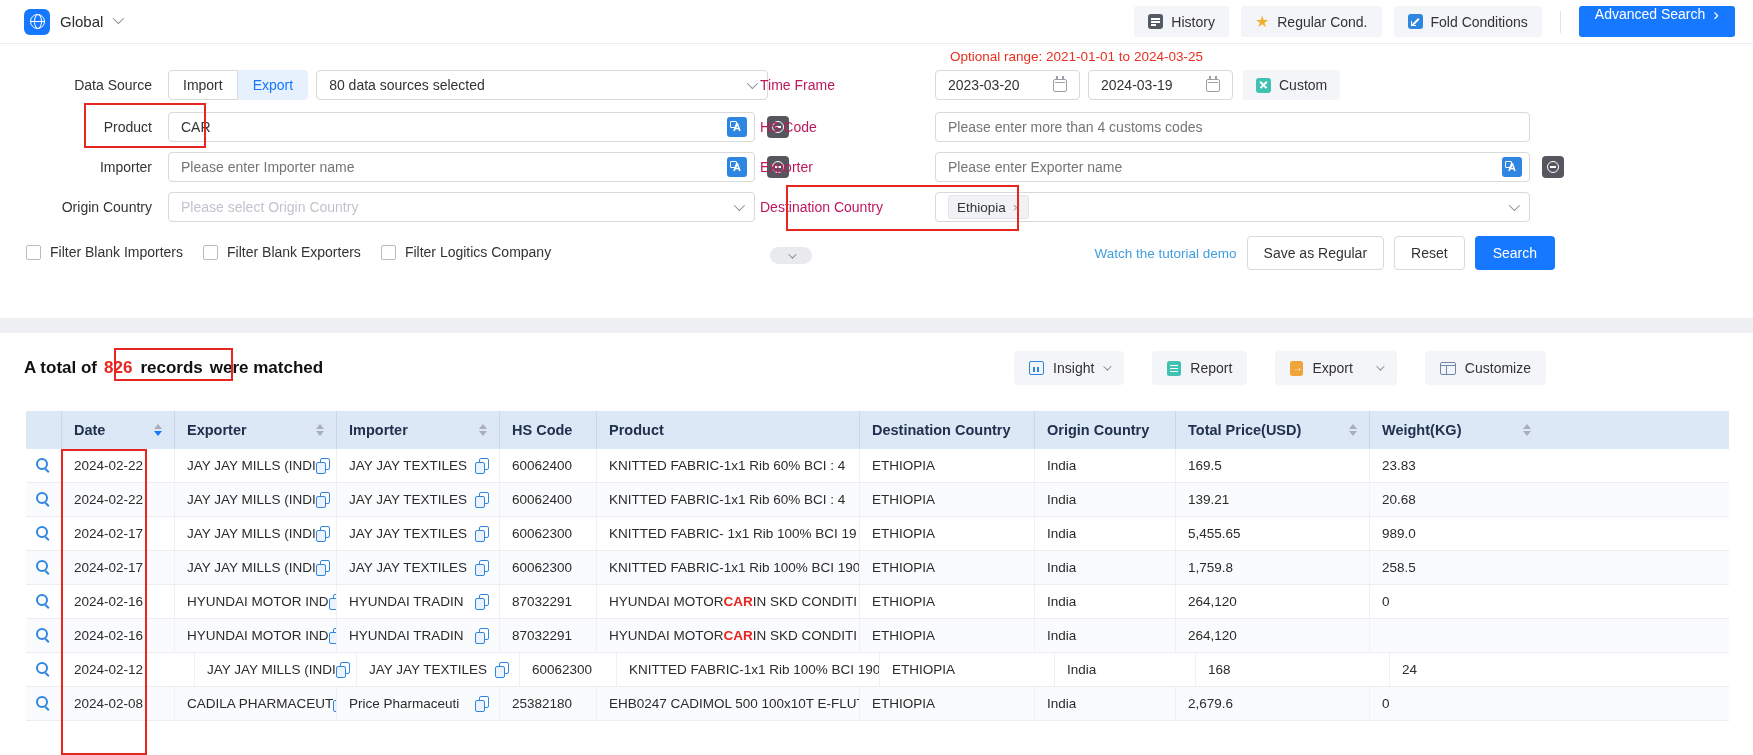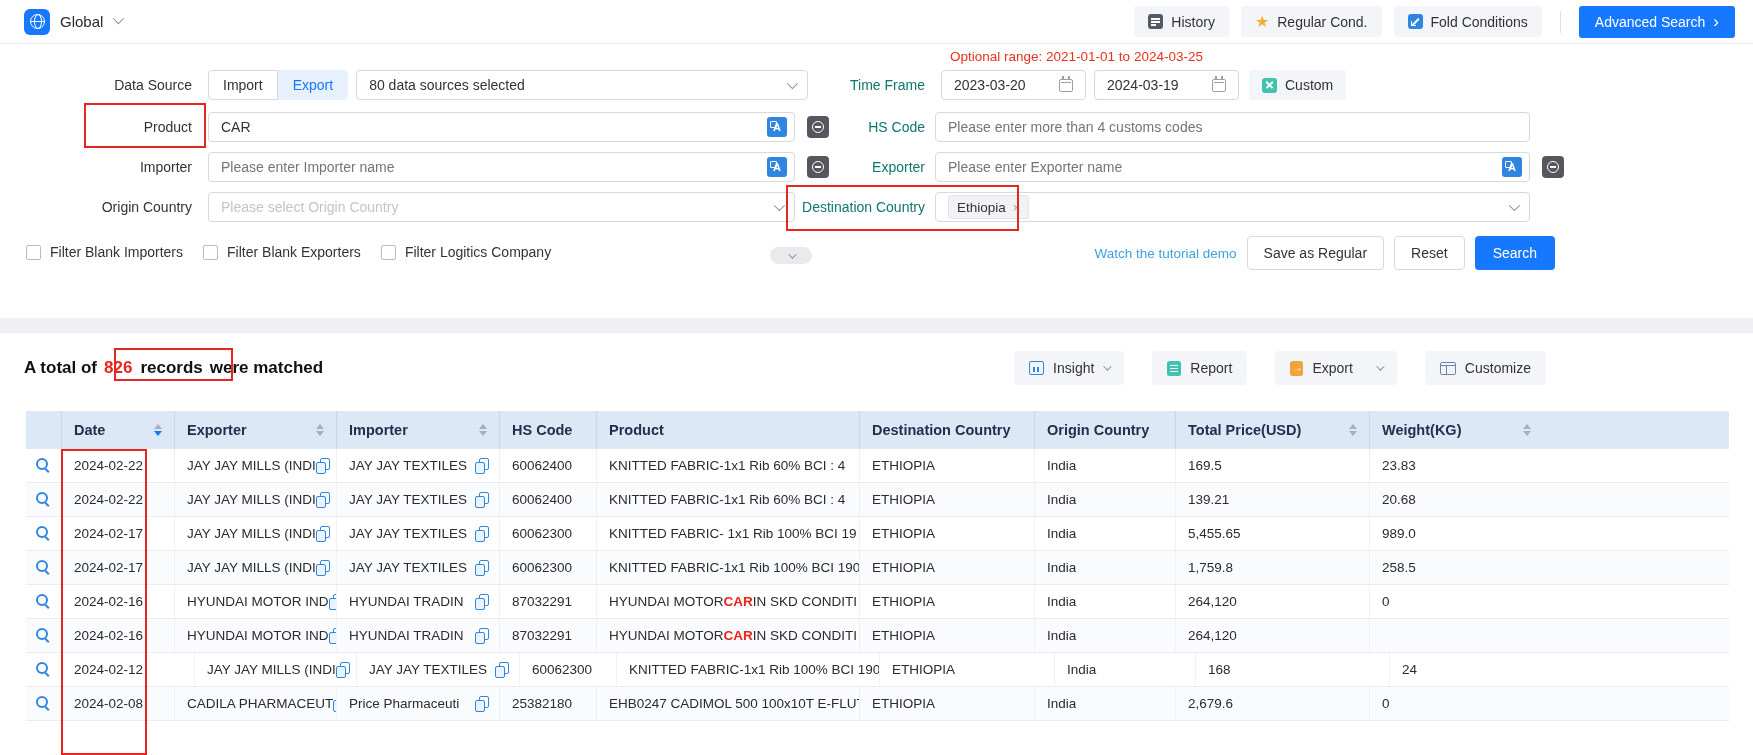--- a/index.html
+++ b/index.html
@@ -15,48 +15,48 @@
   .logo { width:26px; height:26px; background:#1677ff; border-radius:6px; display:flex; align-items:center; justify-content:center; }
   .globe { width:15px; height:15px; border:1.6px solid #fff; border-radius:50%; position:relative; }
   .globe::before { content:""; position:absolute; left:-1px; right:-1px; top:50%; height:1.4px; margin-top:-0.7px; background:#fff; }
   .globe::after { content:""; position:absolute; left:50%; top:-1px; bottom:-1px; width:6px; margin-left:-3px; border:1.2px solid #fff; border-radius:50%; }
   .region-name { margin-left:10px; font-size:15px; color:#2b2b2b; }
   .chev { display:inline-block; width:8px; height:8px; border-right:1.6px solid #8a8f98; border-bottom:1.6px solid #8a8f98; transform:rotate(45deg) translateY(-2px); }
   .region-chev { margin-left:10px; margin-top:-4px; }
   .topbar-right { margin-left:auto; display:flex; align-items:center; gap:12px; }
   .pill { height:31px; padding:0 14px; background:#f4f5f8; border-radius:3px; display:flex; align-items:center; gap:8px; color:#333; cursor:pointer; }
   .vdiv { width:1px; height:22px; background:#e2e2e6; margin:0 6px; }
-  .btn-primary { height:31px; padding:16px 16px; background:#1677ff; color:#fff; border-radius:3px; display:flex; align-items:center; gap:8px; cursor:pointer; }
+  .btn-primary { height:31px; padding:0 16px; background:#1677ff; color:#fff; border-radius:3px; display:flex; align-items:flex-start; gap:8px; cursor:pointer; }
   .arrow-right { font-size:17px; line-height:1; }
   
   .ic-history { width:15px; height:15px; background:#525a66; border-radius:3px; position:relative; }
   .ic-history::before { content:""; position:absolute; left:3px; top:4px; width:9px; height:1.5px; background:#fff; box-shadow:0 3px 0 #fff; }
   .ic-history::after { content:""; position:absolute; left:3px; top:10px; width:5px; height:1.5px; background:#fff; }
   .ic-star { color:#f2af2f; font-size:16px; line-height:1; }
   .ic-fold { width:15px; height:15px; background:#2f86e0; border-radius:3px; position:relative; }
   .ic-fold::before { content:""; position:absolute; left:3px; top:7px; width:9px; height:1.5px; background:#fff; transform:rotate(-45deg); }
   .ic-fold::after { content:""; position:absolute; left:3px; bottom:3px; width:4px; height:4px; border-left:1.5px solid #fff; border-bottom:1.5px solid #fff; }
 
   
   .form { position:relative; height:274px; background:#fff; }
   .hint { position:absolute; left:950px; top:5px; color:#e8301f; font-size:13.5px; }
   .frow { position:absolute; display:flex; align-items:center; height:30px; }
-  .flabel { width:152px; text-align:right; color:#333; flex-shrink:0;margin-left:40px; }
-  .rlabel { width:165px; text-align:right; color:#0f766e; flex-shrink:0; }
+  .flabel { width:152px; text-align:right; color:#333; flex-shrink:0; }
+  .rlabel { width:165px; text-align:left; color:#be185d; flex-shrink:0; }
   .seg { display:flex; margin-left:16px; }
   .seg-btn { height:30px; padding:0 14px; border:1px solid #d9d9d9; display:flex; align-items:center; background:#fff; cursor:pointer; }
   .seg-btn.first { border-radius:4px 0 0 4px; }
   .seg-btn.active { background:#e6f1fd; border-color:#e6f1fd; color:#1677ff; border-radius:0 4px 4px 0; }
   .select, .input { height:30px; border:1px solid #d9d9d9; border-radius:4px; background:#fff; display:flex; align-items:center; padding:12px 12px; position:relative; }
   .placeholder { color:#c0c4cc; }
   .sel-chev { position:absolute; right:12px; }
   .w452 { width:452px; margin-left:8px; }
   .w587 { width:587px; margin-left:16px; }
   .w595 { width:595px; margin-left:10px; }
-  .date-input { width:145px; margin-left:16px; justify-content:space-between; }
+  .date-input { width:145px; margin-left:10px; justify-content:space-between; }
   .date-input + .date-input { margin-left:8px; }
   .ic-cal { width:14px; height:13px; border:1.5px solid #9aa0a8; border-radius:2px; position:relative; flex-shrink:0; }
   .ic-cal::before { content:""; position:absolute; left:1px; right:1px; top:2.5px; height:1.4px; background:#9aa0a8; }
   .ic-cal::after { content:""; position:absolute; top:-4px; left:2px; width:1.6px; height:3px; background:#9aa0a8; box-shadow:6px 0 0 #9aa0a8; }
   .btn-gray { height:30px; padding:0 13px; background:#f4f5f8; border-radius:3px; display:flex; align-items:center; gap:8px; cursor:pointer; margin-left:10px; }
   .ic-custom { width:15px; height:15px; background:#3fc2b1; border-radius:3px; position:relative; }
   .ic-custom::before, .ic-custom::after { content:""; position:absolute; left:3px; top:6.5px; width:9px; height:1.6px; background:#fff; }
   .ic-custom::before { transform:rotate(45deg); }
   .ic-custom::after { transform:rotate(-45deg); }
   .ic-trans { position:absolute; right:7px; width:20px; height:20px; background:#2f86e0; border-radius:3px; color:#fff; font-size:11px; font-weight:bold; display:flex; align-items:center; justify-content:center; cursor:pointer; }

